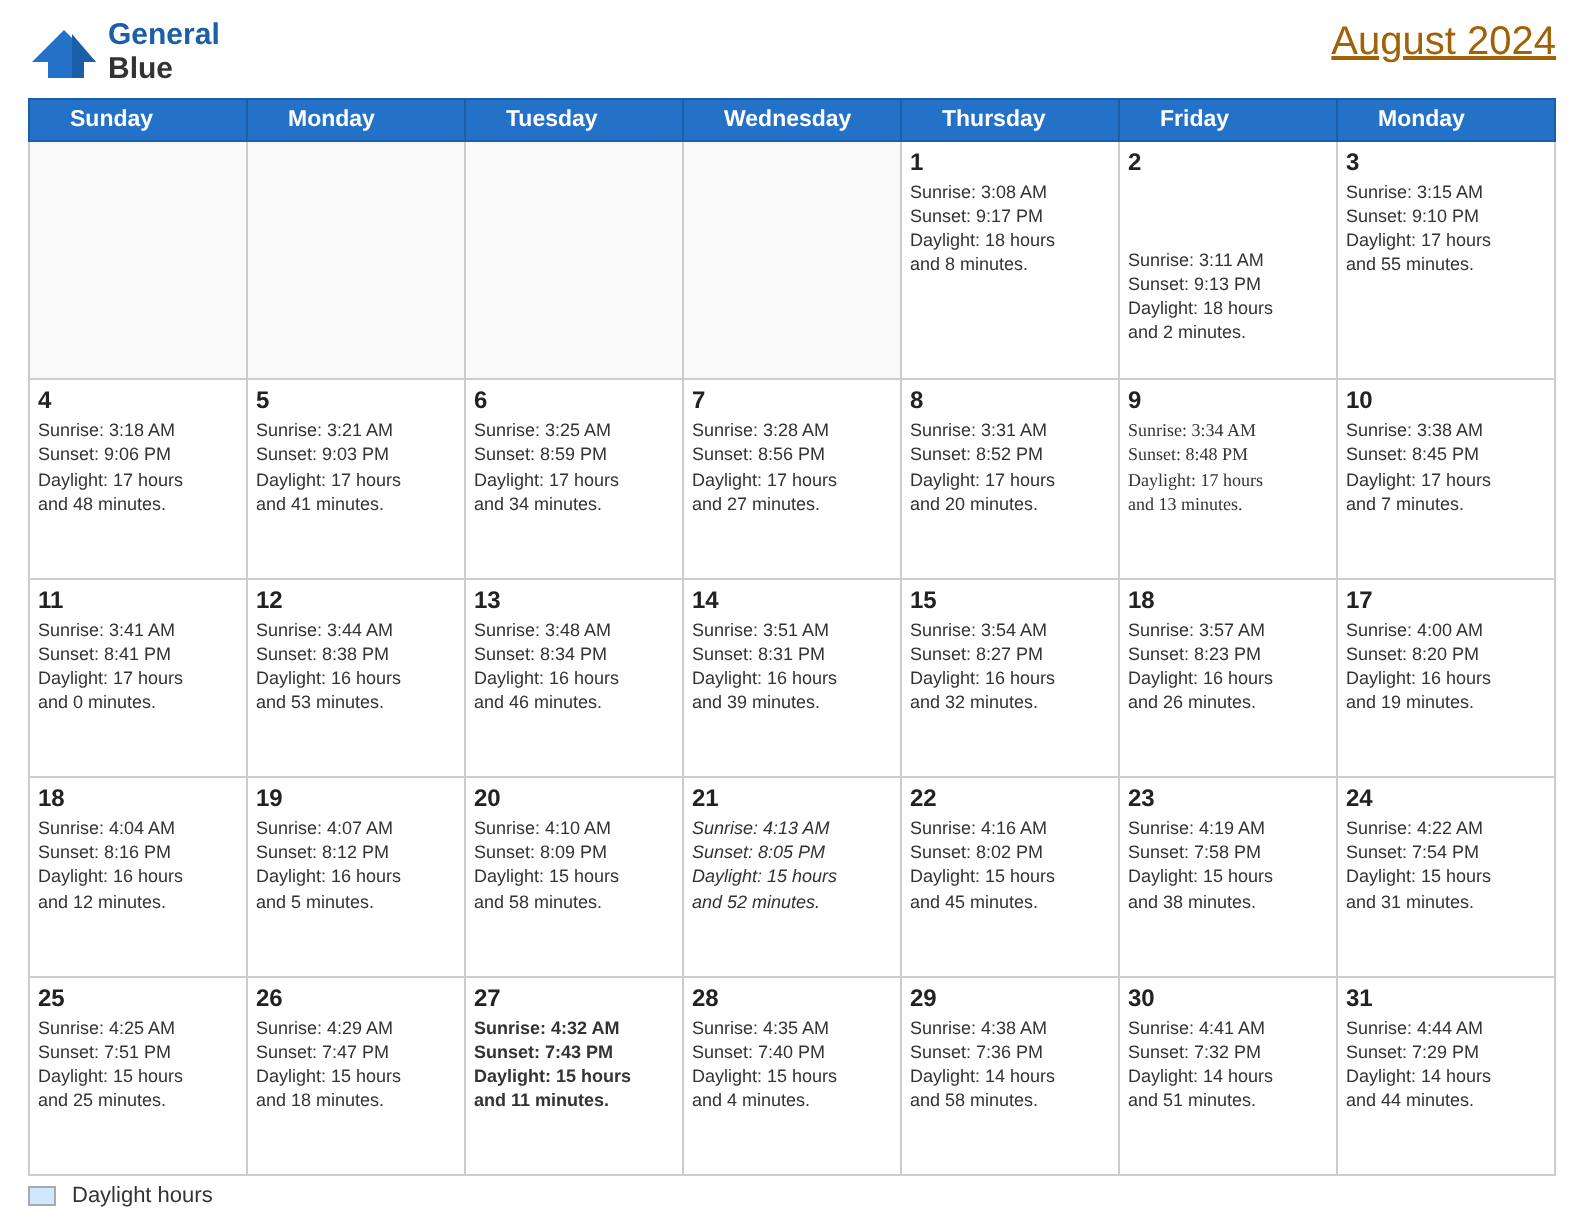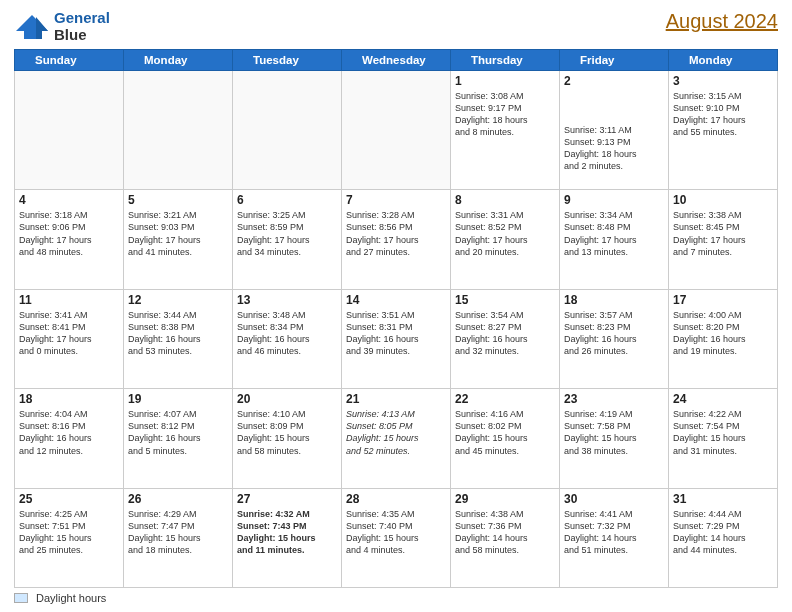--- a/index.html
+++ b/index.html
@@ -202,21 +202,21 @@
           </td>
           <td>
             <span class="day-num">8</span>
             <div class="day-info" style="white-space: pre-line;">Sunrise: 3:31 AM
 Sunset: 8:52 PM
 Daylight: 17 hours
 and 20 minutes.</div>
           </td>
           <td>
             <span class="day-num">9</span>
-            <div class="day-info" style="white-space: pre-line;">Sunrise: 3:34 AM
+            <div class="day-info" style="white-space: pre-line; font-family: Liberation Serif, serif;">Sunrise: 3:34 AM
 Sunset: 8:48 PM
 Daylight: 17 hours
 and 13 minutes.</div>
           </td>
           <td>
             <span class="day-num">10</span>
             <div class="day-info" style="white-space: pre-line;">Sunrise: 3:38 AM
 Sunset: 8:45 PM
 Daylight: 17 hours
 and 7 minutes.</div>

